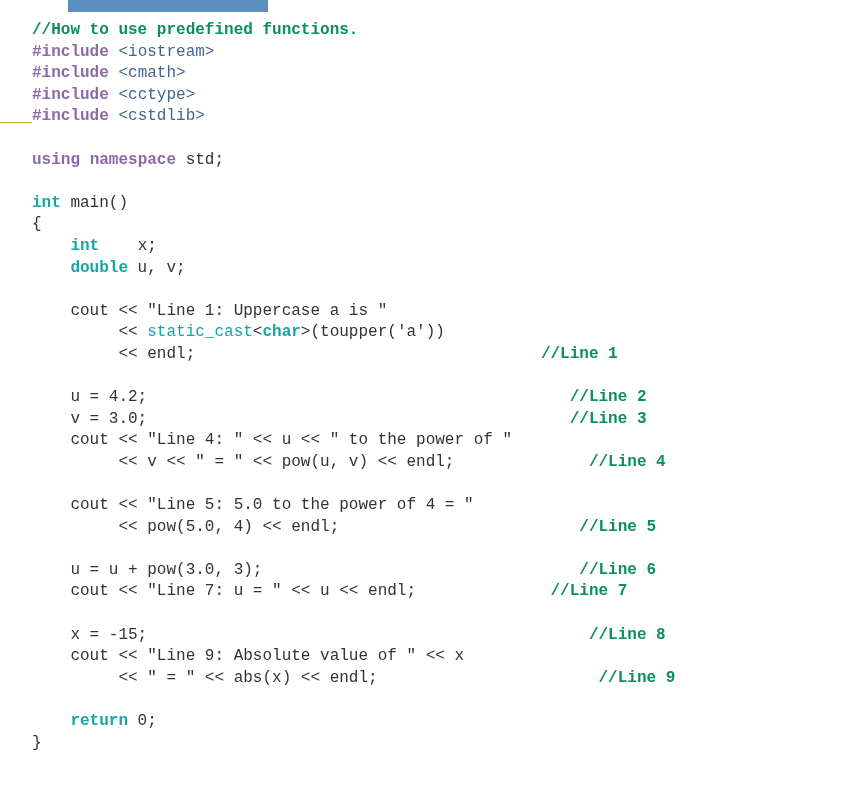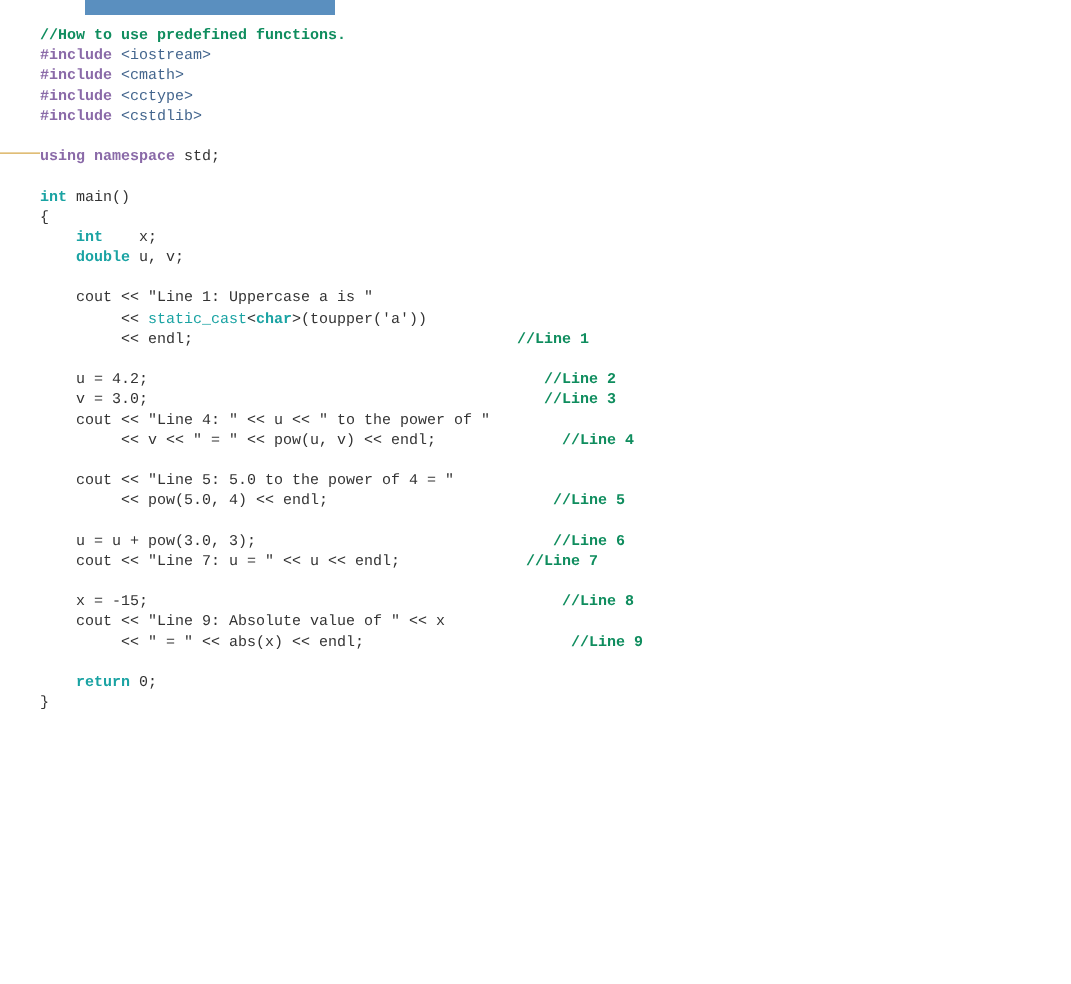--- a/index.html
+++ b/index.html
@@ -13,21 +13,21 @@
   .top-bar {
     height: 12px;
     width: 200px;
     background: #5a8fbf;
     margin-left: 68px;
   }
   pre.code {
     margin: 8px 0 0 0;
     padding-left: 32px;
     font-family: "Courier New", Courier, monospace;
-    font-size: 12px;
+    font-size: 16px;
     line-height: 1.35;
     white-space: pre;
     color: #333;
   }
   .c-green   { color: #0f8d5e; font-weight: bold; }   
   .c-cyan    { color: #1aa3a3; }                      
   .c-cyanb   { color: #1aa3a3; font-weight: bold; }   
   .c-purple  { color: #8a6aa8; font-weight: bold; }   
   .c-navy    { color: #44668e; }
   .connector {

